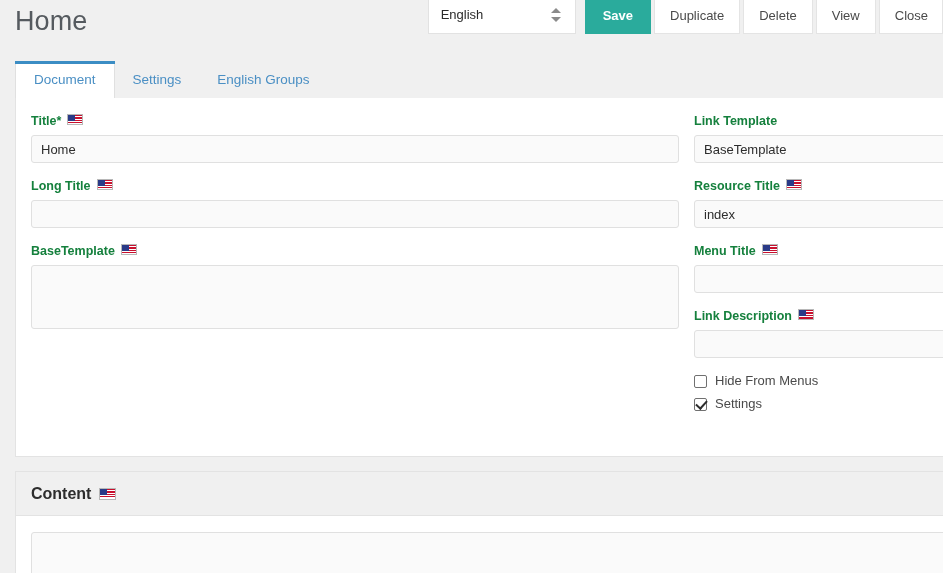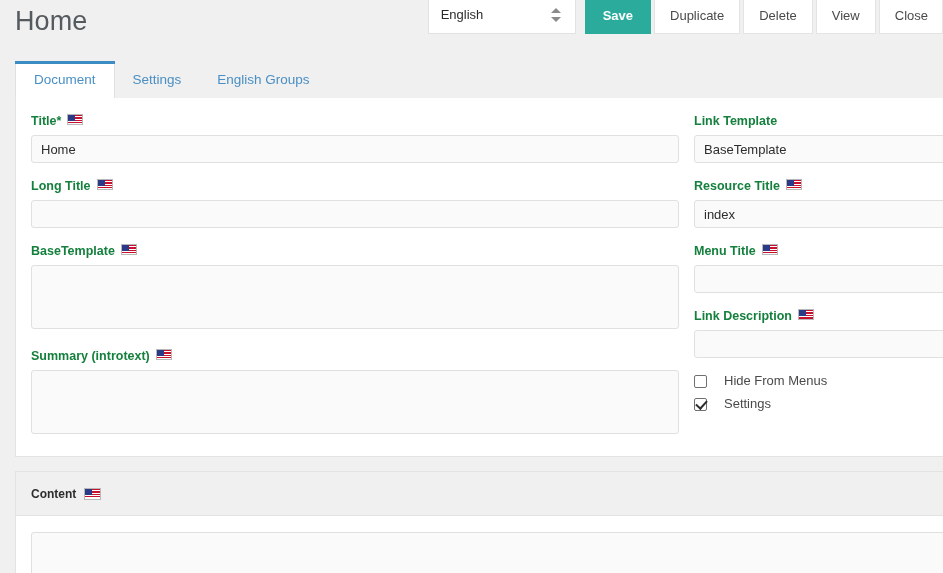--- a/index.html
+++ b/index.html
@@ -146,35 +146,35 @@
     width: 13px; height: 13px; flex: none;
     border: 1px solid #707070; border-radius: 2px;
     background: #ffffff; margin-right: 8px; position: relative;
   }
   .cbx.checked:after {
     content: ""; position: absolute;
     left: 3px; top: -1px; width: 5px; height: 9px;
     border: solid #2d2d2d; border-width: 0 2px 2px 0;
     transform: rotate(42deg);
   }
-  .check-label { line-height: 14px; margin-left: 9px; }
+  .check-label { line-height: 14px; }
 
   
   .panel-content {
     position: absolute; left: 15px; top: 471px;
     width: 960px; height: 140px;
     background: #ffffff; border: 1px solid #e3e3e3;
   }
   .panel-content-header {
     height: 44px; background: #f0f0f0;
     border-bottom: 1px solid #e3e3e3;
     display: flex; align-items: center; padding-left: 15px;
   }
   .panel-content-title {
-    font-size: 12px; font-weight: 700; color: #2d2d2d;
+    font-size: 16px; font-weight: 700; color: #2d2d2d;
     line-height: 20px;
   }
   .panel-content-header .flag-icon { width: 17px; height: 12px; margin-left: 8px; }
   .panel-content-body { padding: 16px 15px 0 15px; }
   .content-textarea {
     width: 100%; height: 70px;
     background: #fafafa; border: 1px solid #e0e0e0; border-radius: 3px;
     resize: none; outline: none;
     font-family: "Liberation Sans", sans-serif; font-size: 13px; color: #2d2d2d;
     padding: 6px 9px;
@@ -237,30 +237,20 @@
         <div class="field-label">
           <span>BaseTemplate</span>
           <span class="flag-icon">
               <span class="stripes"></span>
               <span class="canton"></span>
             </span>
         </div>
         <textarea class="inp ta" style=""></textarea>
       </div>
 
-      <div class="field">
-        <div class="field-label">
-          <span>Summary (introtext)</span>
-          <span class="flag-icon">
-              <span class="stripes"></span>
-              <span class="canton"></span>
-            </span>
-        </div>
-        <textarea class="inp ta" style=""></textarea>
-      </div>
 
     </div>
 
     <div class="col-right">
 
       <div class="field">
         <div class="field-label">
           <span>Link Template</span>
         </div>
         <input class="inp" type="text" value="BaseTemplate" style="">

